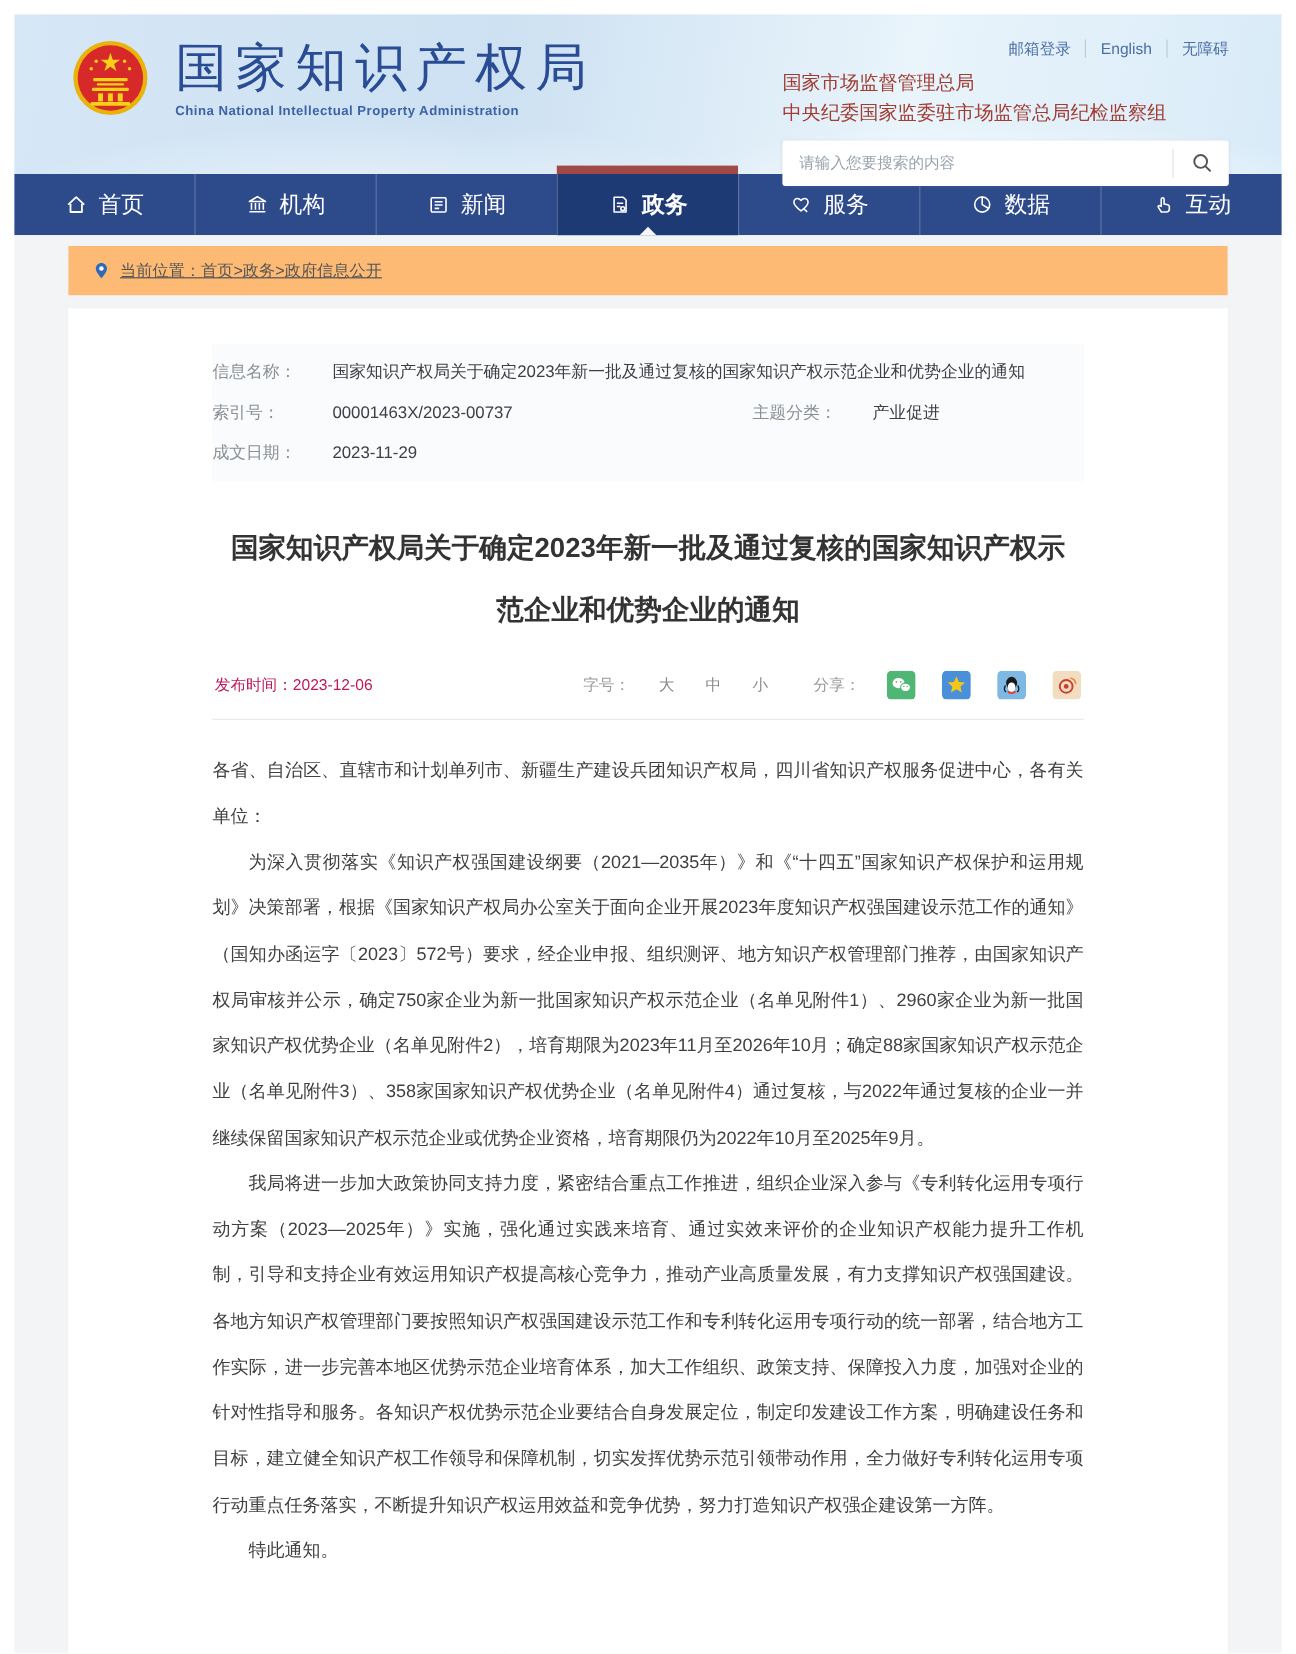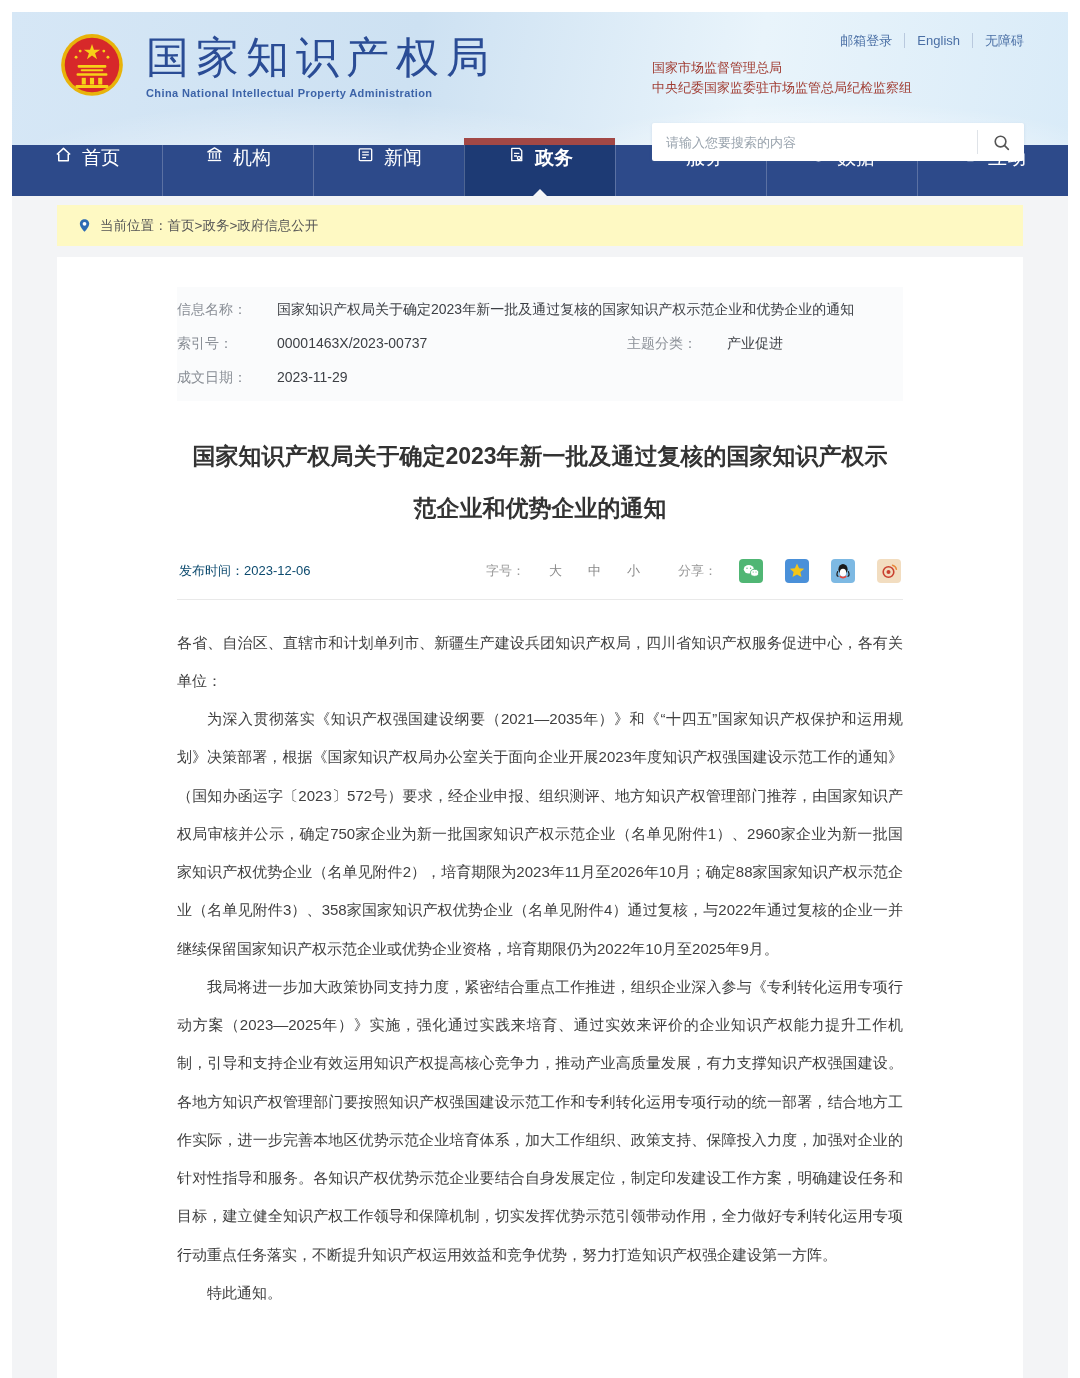--- a/index.html
+++ b/index.html
@@ -21,49 +21,49 @@
   .logo-row{position:absolute;left:44px;top:18px;display:flex;align-items:center;}
   .emblem{width:72px;height:72px;display:block;}
   .site-title-block{margin-left:18px;}
   .site-title{font-size:43px;font-weight:normal;color:#2a4c95;letter-spacing:7px;line-height:1.15;}
   .site-title-en{font-size:11px;font-weight:bold;color:#3c63a8;letter-spacing:.4px;margin-top:4px;}
   .header-right{position:absolute;right:44px;top:20px;width:372px;}
   .top-links{text-align:right;font-size:13px;color:#4a6fa5;margin-bottom:8px;}
   .top-links a{color:#4a6fa5;text-decoration:none;padding:0 12px;cursor:pointer;}
   .top-links a + a{border-left:1px solid #b9c9de;}
   .top-links a:last-child{padding-right:0;}
-  .related-links{font-size:13px;line-height:1.55;margin-bottom:25px;}
+  .related-links{font-size:16px;line-height:1.55;margin-bottom:9px;}
   .related-links a{display:block;color:#a03c32;text-decoration:none;cursor:pointer;}
   .search-box{height:38px;background:#ffffff;border-radius:2px;display:flex;align-items:center;box-shadow:0 1px 3px rgba(90,120,160,.18);}
   .search-box input{flex:1;border:none;outline:none;height:100%;padding:0 14px;font-size:13px;color:#333;background:transparent;font-family:inherit;}
   .search-box input::placeholder{color:#9aa4ae;}
   .search-btn{width:46px;height:24px;display:flex;align-items:center;justify-content:center;border-left:1px solid #dfe3e8;cursor:pointer;}
 
   
   .nav{display:flex;height:51px;background:#2d4a8a;}
   .nav-item{
-    flex:1;display:flex;justify-content:center;gap:9px;
+    flex:1;display:flex;align-items:center;justify-content:center;gap:9px;
     color:#fff;font-size:19px;cursor:pointer;position:relative;
   }
   .nav-item + .nav-item{border-left:1px solid rgba(255,255,255,.22);}
   .nav-item.active{background:#1d3a74;}
   .nav-item.active::before{
     content:"";position:absolute;left:-1px;right:0;top:-7px;height:7px;background:#a24846;
   }
   .nav-item.active::after{
     content:"";position:absolute;bottom:0;left:50%;margin-left:-7px;
     border:7px solid transparent;border-bottom-color:#f5f6f8;border-top-width:0;
   }
   .nav-ico{width:19px;height:19px;display:block;}
 
   
   .content-bg{background:#f3f4f6;padding:9px 45px 0;height:1182px;box-sizing:border-box;overflow:hidden;}
   .breadcrumb{
-    background:#fef9c3;height:41px;display:flex;align-items:center;padding:0 20px;
-    font-size:13.5px;color:#555;margin-bottom:11px;
+    background:#fdba74;height:41px;display:flex;align-items:center;padding:0 20px;
+    font-size:13.5px;color:#555;margin-bottom:11px;text-decoration:underline;
   }
   .breadcrumb .pin{width:15px;height:15px;margin-right:8px;display:block;}
   .breadcrumb .crumb-path{color:#555;cursor:pointer;}
 
   
   .card{background:#fff;height:1121px;box-sizing:border-box;padding:30px 120px 0;overflow:hidden;}
 
   .doc-info{background:#fafbfc;padding:6px 0;font-size:14px;}
   .di-row{display:flex;padding:8px 0;}
   .di-cell{display:flex;}
@@ -73,21 +73,21 @@
   .val{color:#3c3f44;padding-left:4px;}
 
   .doc-title{
     font-size:23px;font-weight:bold;color:#333;text-align:center;
     line-height:2.25;margin:30px 10px 18px;
   }
   .meta-row{
     display:flex;justify-content:space-between;align-items:center;
     font-size:13px;color:#999;padding:6px 2px 16px;border-bottom:1px solid #e9e9e9;
   }
-  .meta-left span{color:#0c4a6e;}
+  .meta-left span{color:#be185d;}
   .meta-right{display:flex;align-items:center;gap:22px;}
   .fs-opt{color:#888;cursor:pointer;text-decoration:none;padding:0 2px;}
   .share-lbl{margin-left:14px;}
   .share-ico{width:24px;height:24px;display:block;cursor:pointer;}
 
   .body-text{margin-top:24px;}
   .body-text p{
     margin:0;font-size:15px;color:#404040;line-height:2.55;text-align:justify;
   }
   .body-text p.indent{text-indent:2em;}

